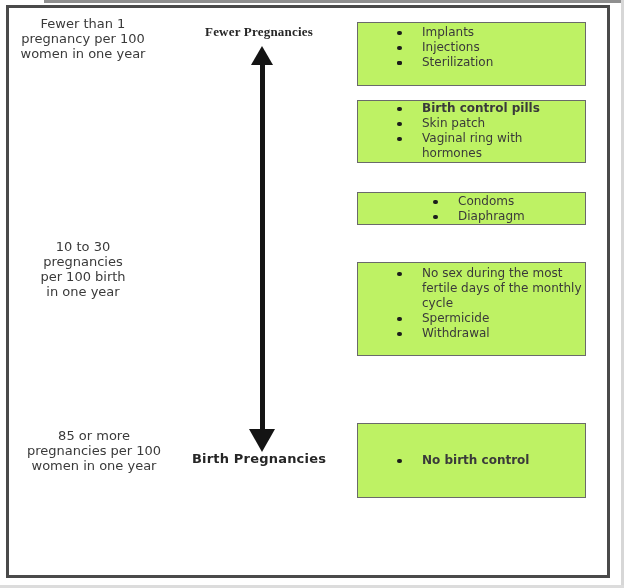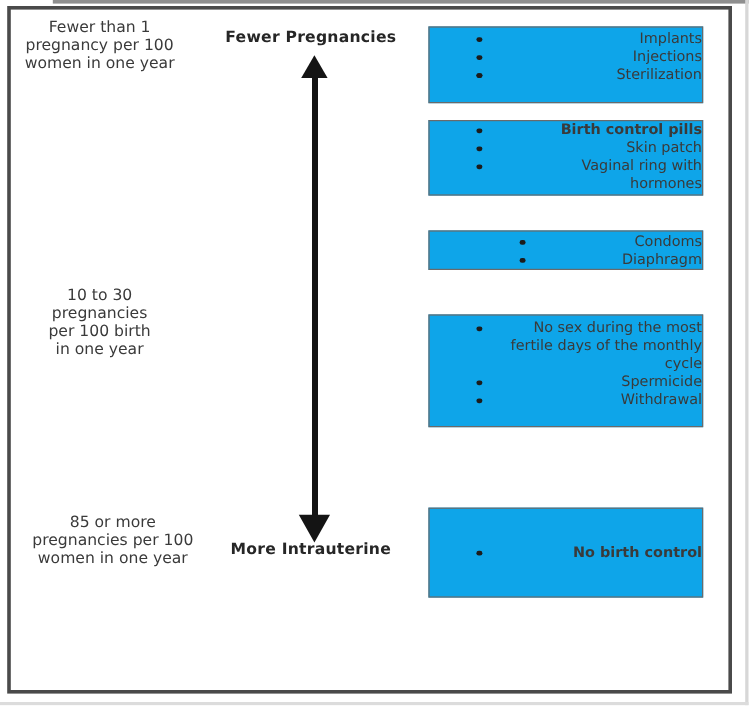--- a/index.html
+++ b/index.html
@@ -27,39 +27,38 @@
 
   .rate{position:absolute;font-size:13px;line-height:15px;color:var(--text);}
   .rate-top{left:8px;top:16px;width:150px;text-align:center;}
   .rate-mid{left:23px;top:239px;width:120px;text-align:center;}
   .rate-bottom{left:14px;top:428px;width:160px;text-align:center;}
 
   .axis-label{
     position:absolute;left:175px;width:168px;text-align:center;
     font-weight:bold;font-size:13px;letter-spacing:.2px;color:var(--heading);
   }
-  .axis-top{top:24px;}
+  .axis-top{top:24px;font-family:Liberation Serif, serif;}
   .axis-bottom{top:451px;}
 
   .arrow-shaft{position:absolute;left:260px;top:60px;width:4.5px;height:370px;background:var(--arrow);}
   .arrow-up{
     position:absolute;left:251px;top:46px;width:0;height:0;
     border-left:11px solid transparent;border-right:11px solid transparent;
     border-bottom:19px solid var(--arrow);
   }
   .arrow-down{
     position:absolute;left:249px;top:429px;width:0;height:0;
     border-left:13px solid transparent;border-right:13px solid transparent;
     border-top:23px solid var(--arrow);
   }
 
   .mbox{
-    position:absolute;left:357px;width:229px;box-sizing:border-box;background:#0ea5e9;
+    position:absolute;left:357px;width:229px;box-sizing:border-box;background:#bef264;
     border:1.5px solid var(--box-border);
-    text-align:right;
   }
   .box1{top:22px;height:64px;padding-top:2px;}
   .box2{top:100px;height:63px;padding-top:0;}
   .box3{top:192px;height:33px;padding-top:1px;padding-left:36px;}
   .box4{top:262px;height:94px;padding-top:3px;}
   .box5{top:423px;height:75px;display:flex;align-items:center;font-weight:bold;}
 
   .mbox ul{list-style:none;margin:0;padding:0;width:100%;}
   .mbox li{position:relative;padding-left:64px;font-size:12px;line-height:15px;color:var(--text);}
   .mbox li.bold{font-weight:bold;}
@@ -95,21 +94,21 @@
   <div class="rate rate-bottom">
     <div>85 or more</div>
     <div>pregnancies per 100</div>
     <div>women in one year</div>
   </div>
 
   <div class="axis-label axis-top">Fewer Pregnancies</div>
   <div class="arrow-up"></div>
   <div class="arrow-shaft"></div>
   <div class="arrow-down"></div>
-  <div class="axis-label axis-bottom">More Intrauterine</div>
+  <div class="axis-label axis-bottom">Birth Pregnancies</div>
 
   <div class="mbox box1">
     <ul>
       <li>
         <span class="dot"></span>
         <span>Implants</span>
       </li>
       <li>
         <span class="dot"></span>
         <span>Injections</span>

